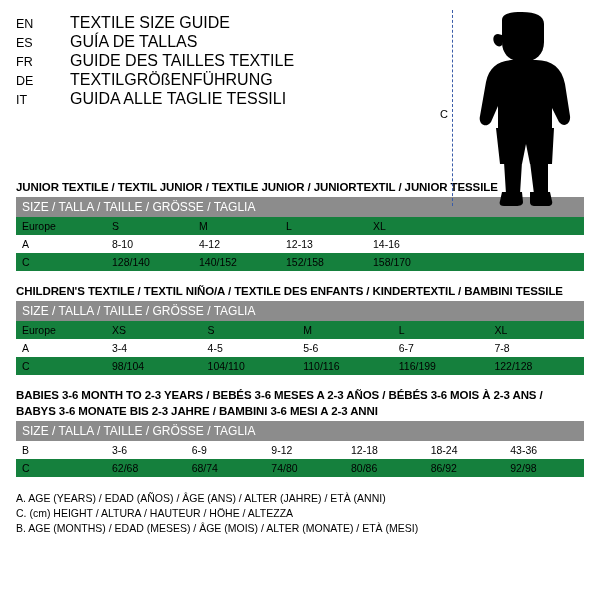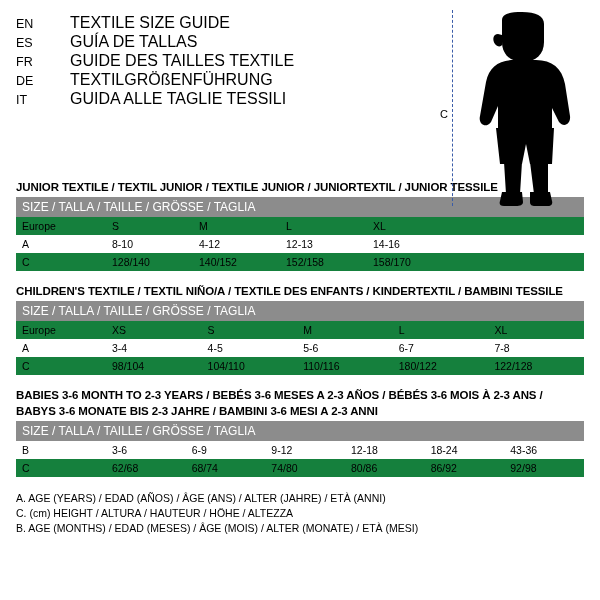--- a/index.html
+++ b/index.html
@@ -243,21 +243,21 @@
         <td>4-5</td>
         <td>5-6</td>
         <td>6-7</td>
         <td>7-8</td>
       </tr>
       <tr class="shade">
         <td>C</td>
         <td>98/104</td>
         <td>104/110</td>
         <td>110/116</td>
-        <td>180/122</td>
+        <td>116/199</td>
         <td>122/128</td>
       </tr>
     </tbody>
       </table>
   </div>
 
   <div class="block">
     <div class="section-title">BABIES 3-6 MONTH TO 2-3 YEARS / BEBÉS 3-6 MESES A 2-3 AÑOS / BÉBÉS 3-6 MOIS À 2-3 ANS /</div>
     <div class="section-title">BABYS 3-6 MONATE BIS 2-3 JAHRE / BAMBINI 3-6 MESI A 2-3 ANNI</div>
     <table class="size">

